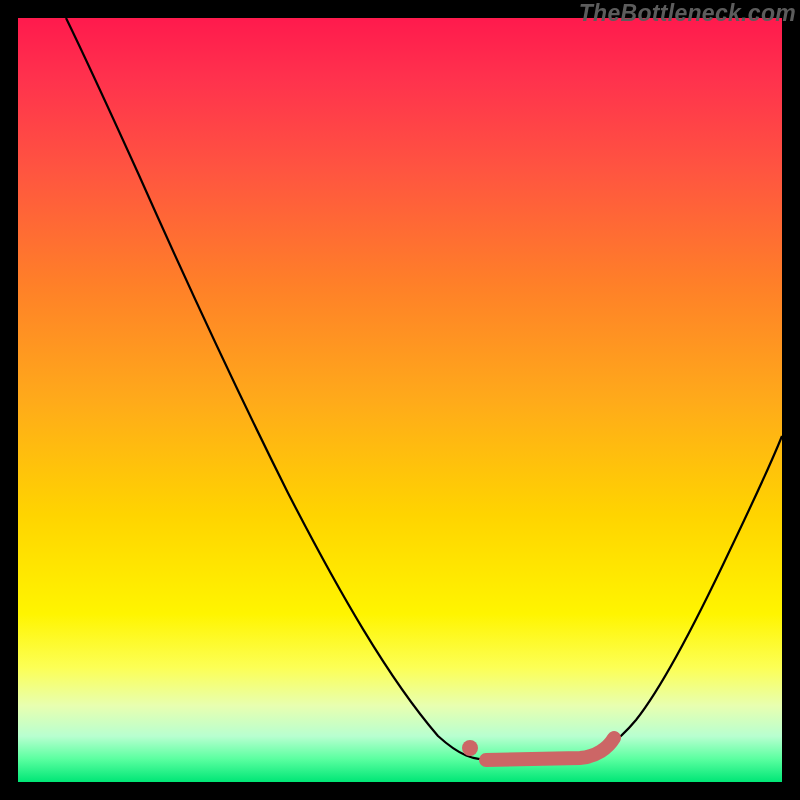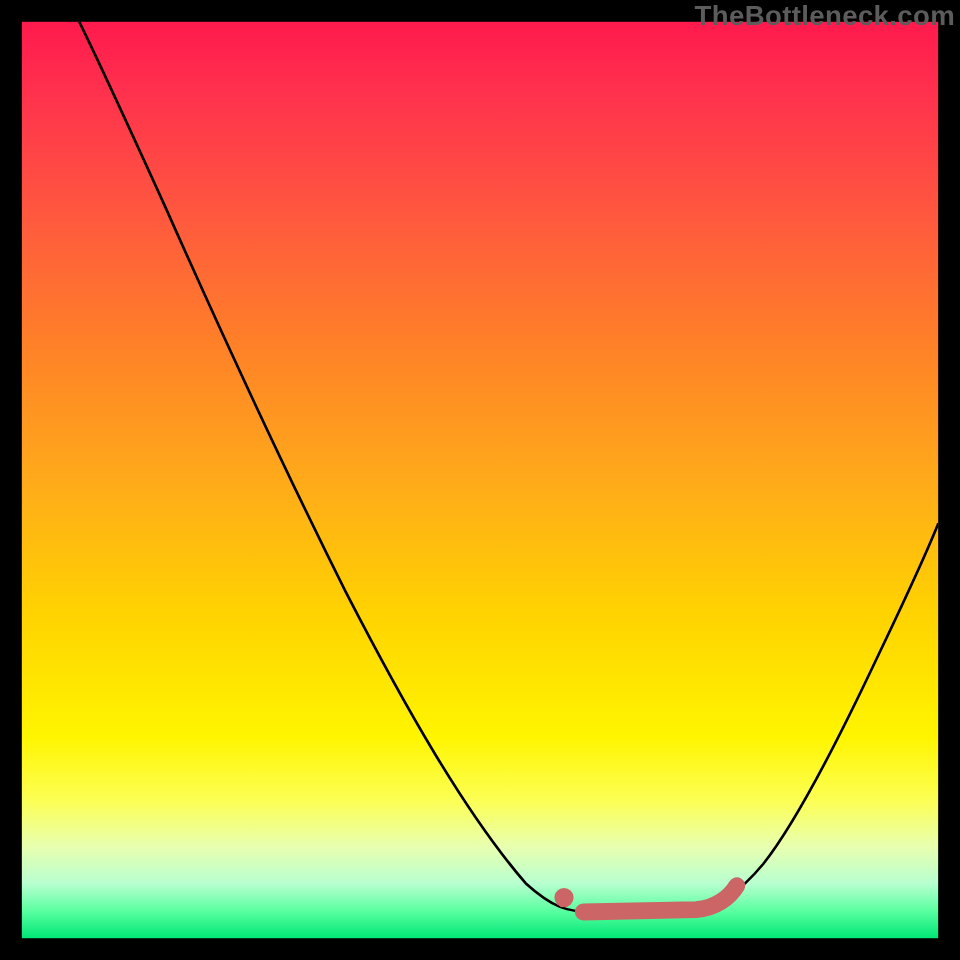--- a/index.html
+++ b/index.html
@@ -38,20 +38,21 @@
     );
   }
   .watermark {
     position: absolute;
     top: 0px;
     right: 4px;
     color: #5c5c5c;
     font-size: 23px;
     font-weight: 700;
     letter-spacing: 0.3px;
+    font-style: italic;
   }
   svg.curve {
     position: absolute;
     left: 0; top: 0;
   }
   .curve path.main {
     fill: none;
     stroke: #000;
     stroke-width: 2.2;
   }

